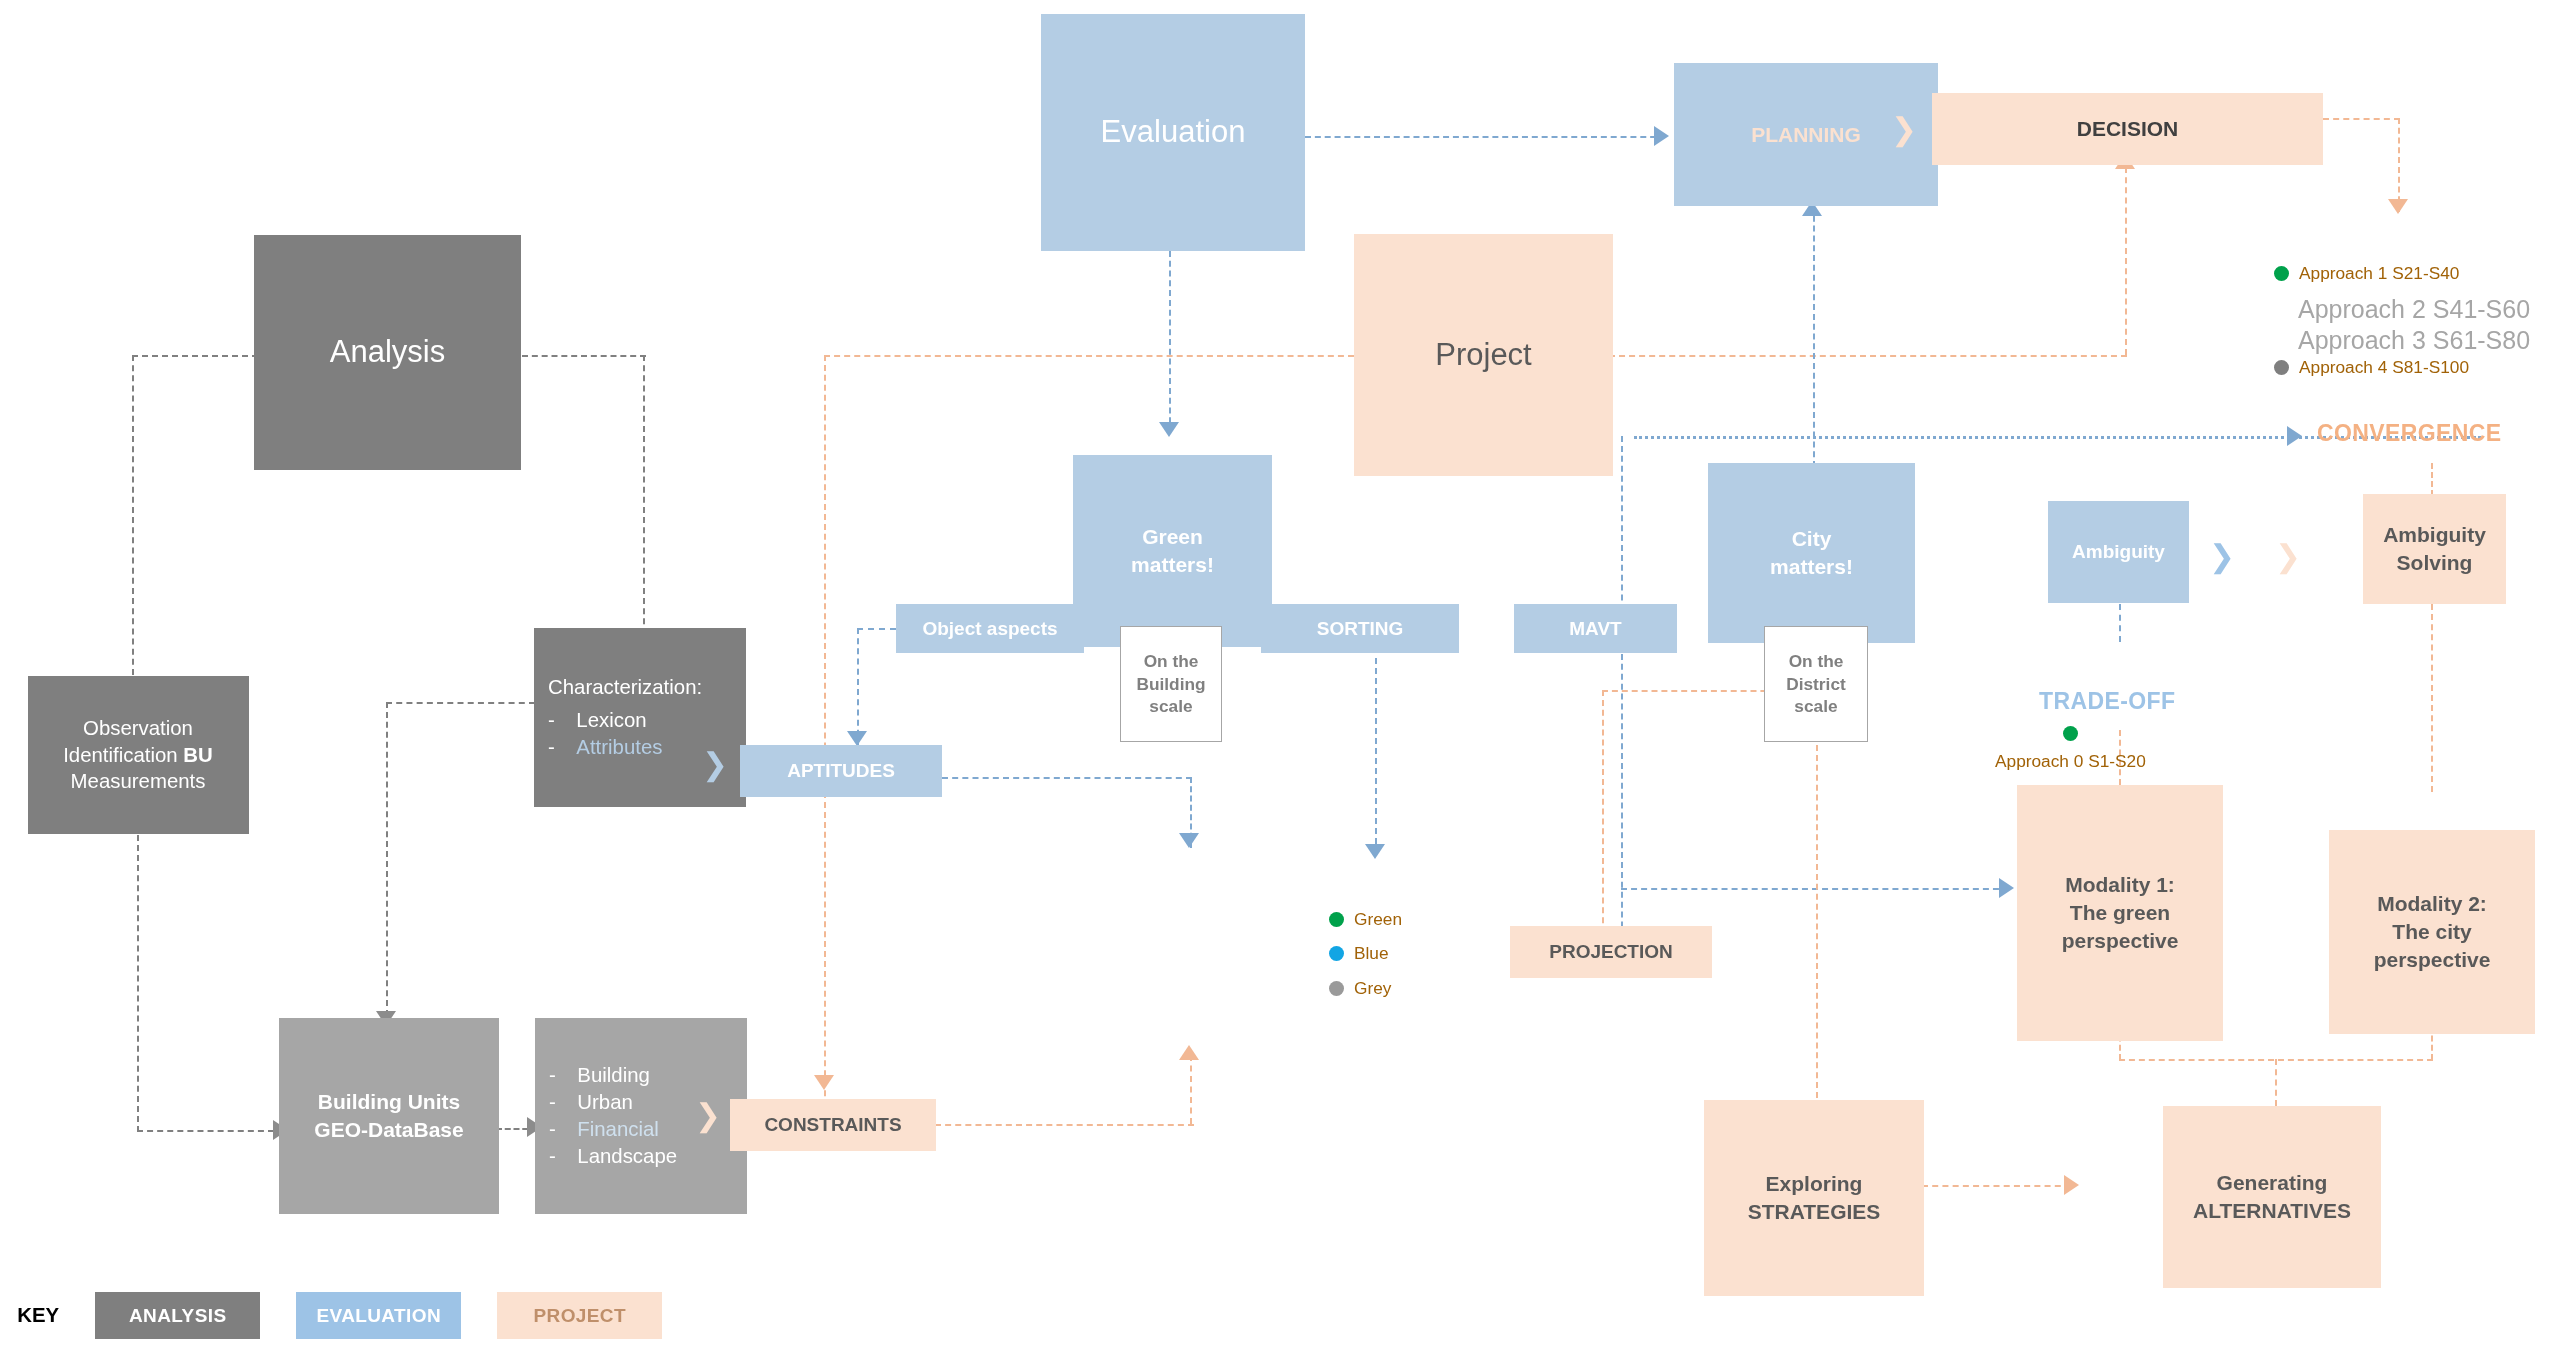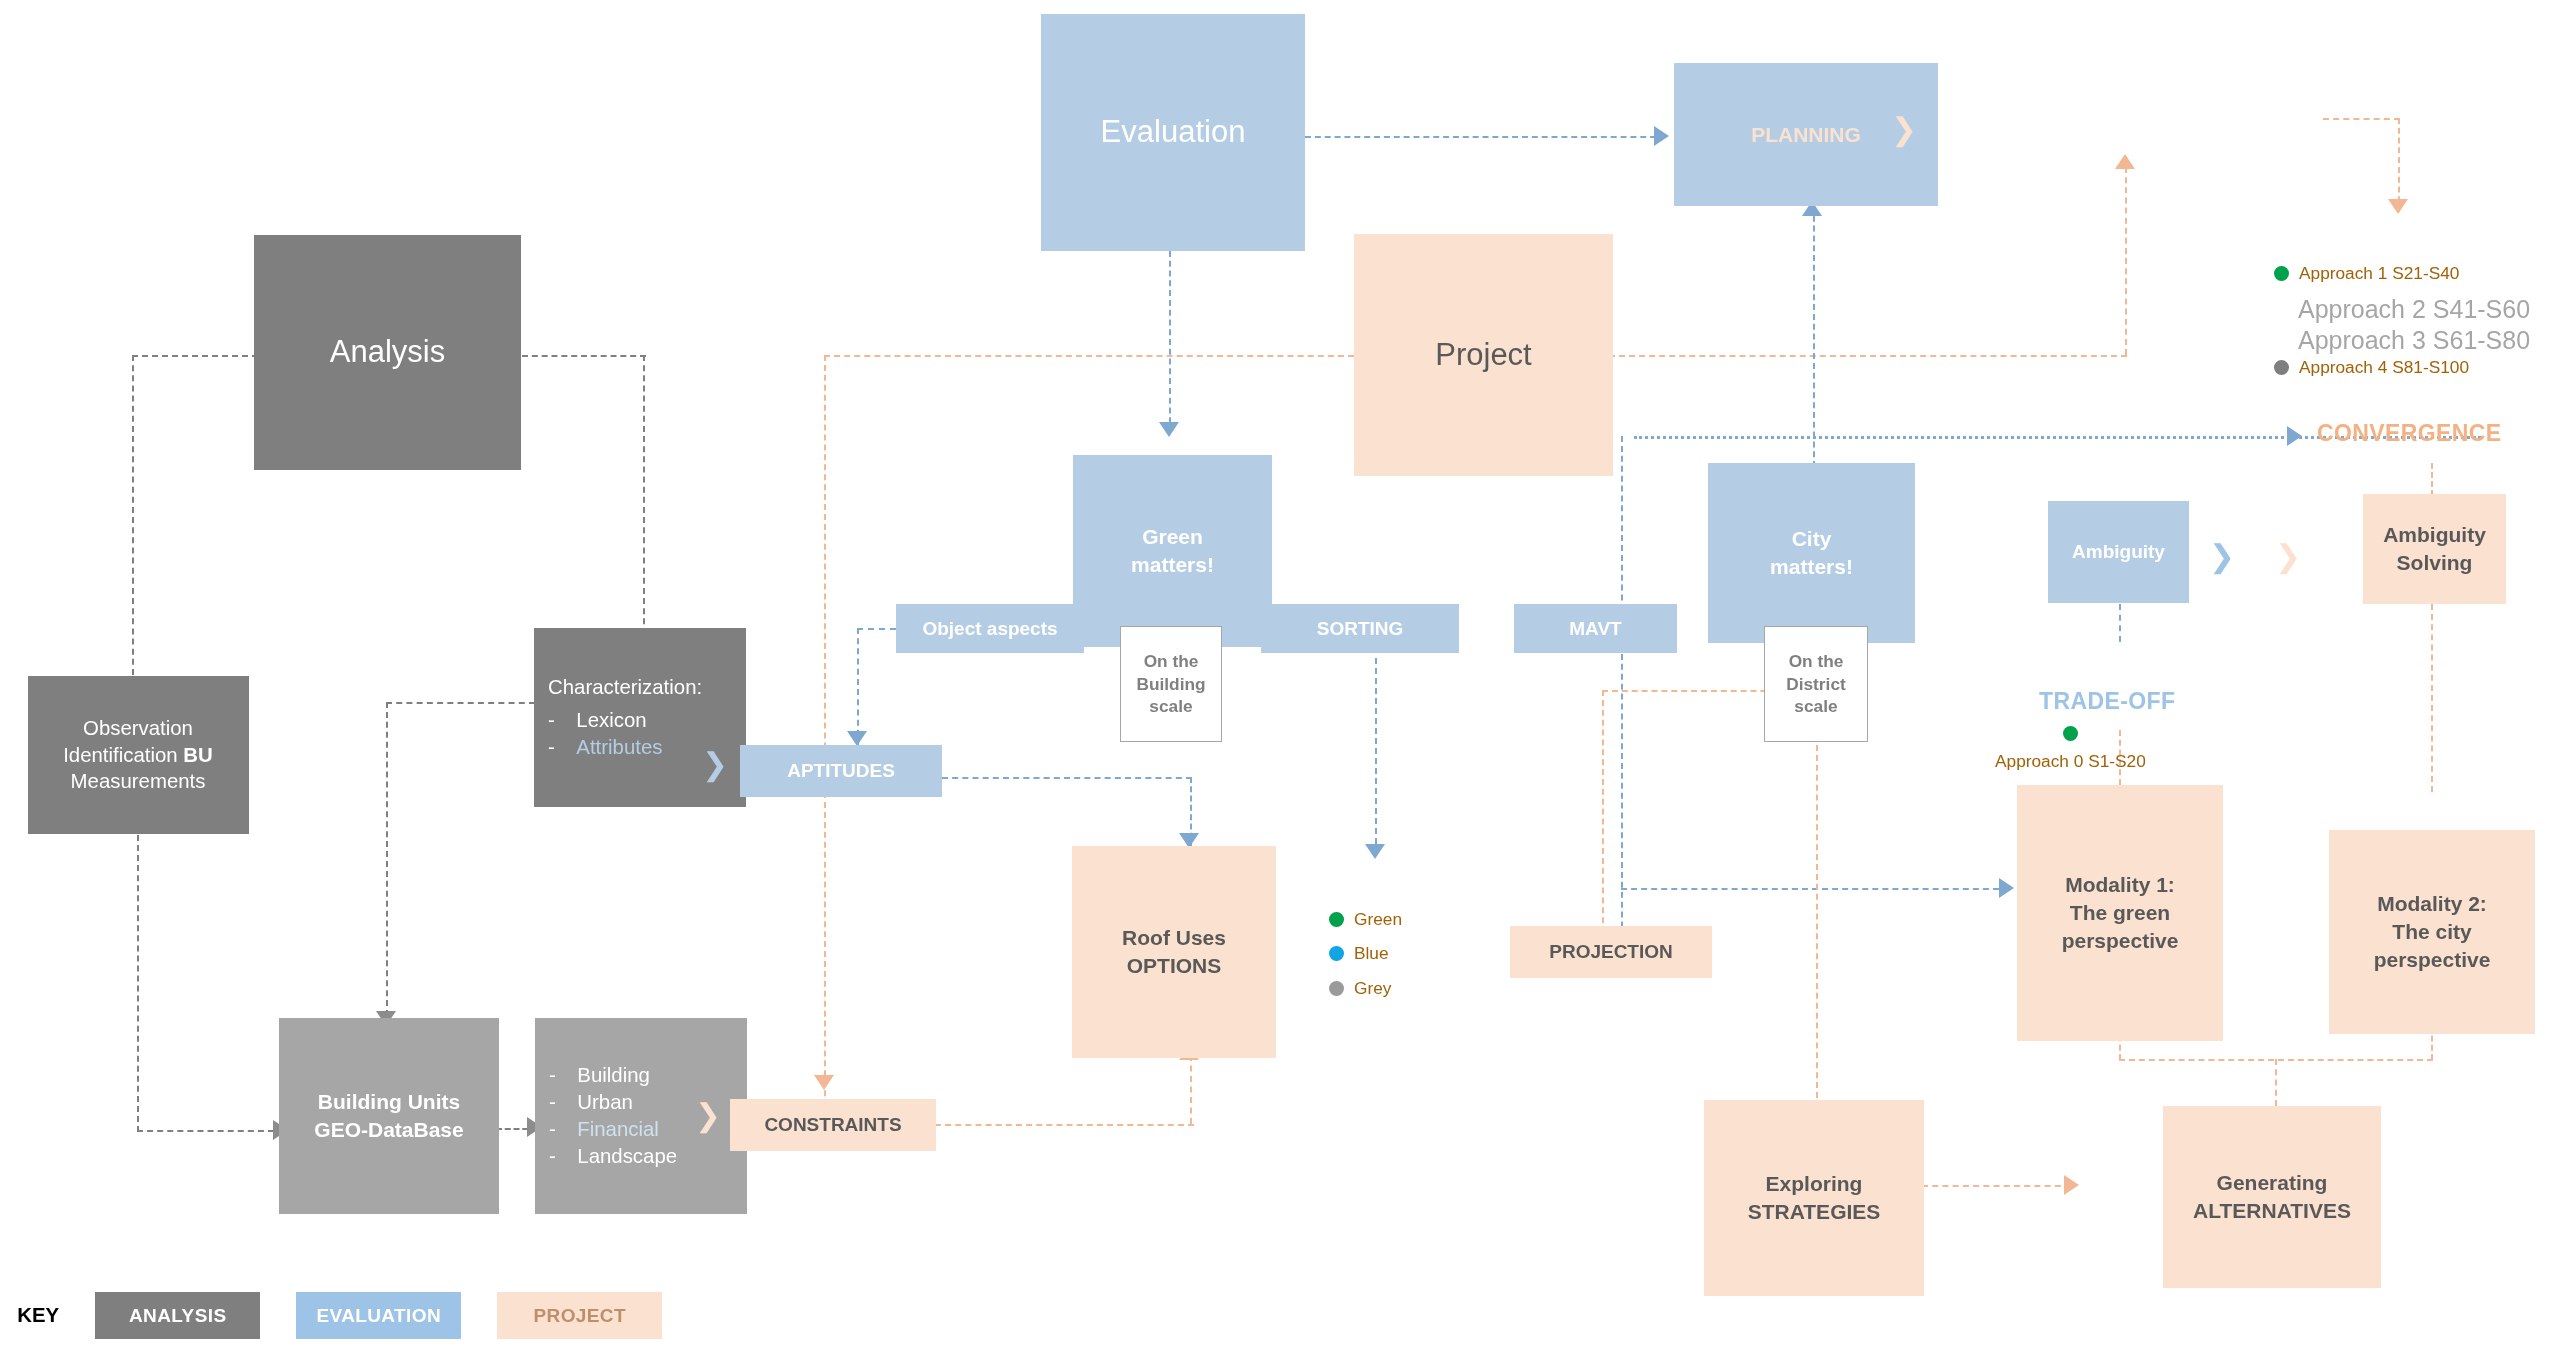--- a/index.html
+++ b/index.html
@@ -223,26 +223,20 @@
   </div>
 
   <div class="box white-box tiny" style="left:1120px;top:626px;width:102px;height:116px;">
     <div>
       <div>On the</div>
       <div>Building</div>
       <div>scale</div>
     </div>
   </div>
 
-  <div class="box proj med" style="left:1072px;top:846px;width:204px;height:212px;color:#595959;">
-    <div>
-      <div>Roof Uses</div>
-      <div>OPTIONS</div>
-    </div>
-  </div>
 
   <div class="legend-row" style="left:1329px;top:909px;">
     <span class="dot" style="background:#00a14b;"></span>
     <span>Green</span>
   </div>
   <div class="legend-row" style="left:1329px;top:943px;">
     <span class="dot" style="background:#12a5e4;"></span>
     <span>Blue</span>
   </div>
   <div class="legend-row" style="left:1329px;top:978px;">
@@ -271,20 +265,23 @@
 
   <div class="box proj small" style="left:1510px;top:926px;width:202px;height:52px;color:#595959;">
     <span>PROJECTION</span>
   </div>
 
   <div class="box eval med" style="left:1674px;top:63px;width:264px;height:143px;color:#fbe1d0;">
     <span>PLANNING</span>
   </div>
   <div class="chev" style="left:1891px;top:114px;color:#fbe1d0;">❯</div>
 
+  <div class="box proj med" style="left:1932px;top:93px;width:391px;height:72px;color:#404040;">
+    <span>DECISION</span>
+  </div>
 
   <div class="legend-row" style="left:2274px;top:263px;">
     <span class="dot" style="background:#00a14b;"></span>
     <span>Approach 1 S21-S40</span>
   </div>
   <div class="appr" style="left:2298px;top:295px;">Approach 2 S41-S60</div>
   <div class="appr" style="left:2298px;top:326px;">Approach 3 S61-S80</div>
   <div class="legend-row" style="left:2274px;top:357px;">
     <span class="dot" style="background:#7f7f7f;"></span>
     <span>Approach 4 S81-S100</span>

